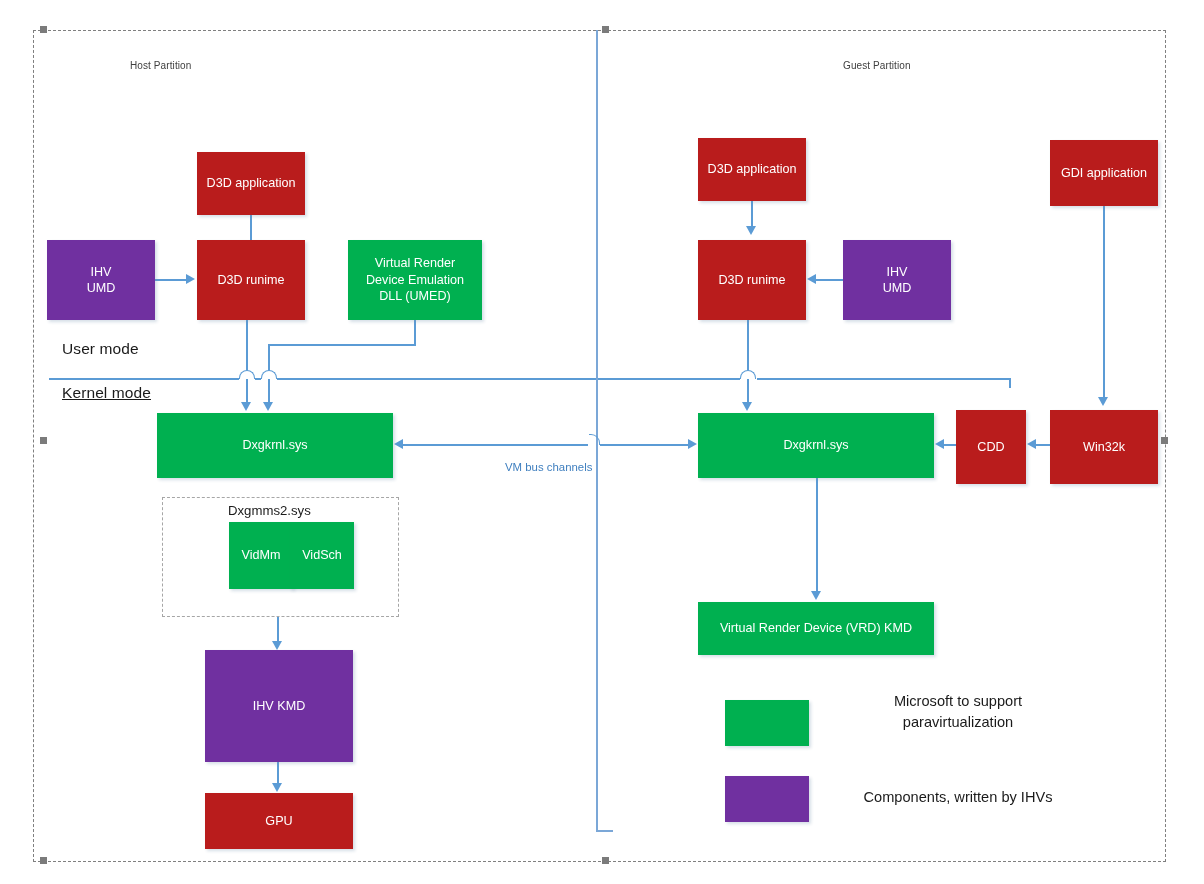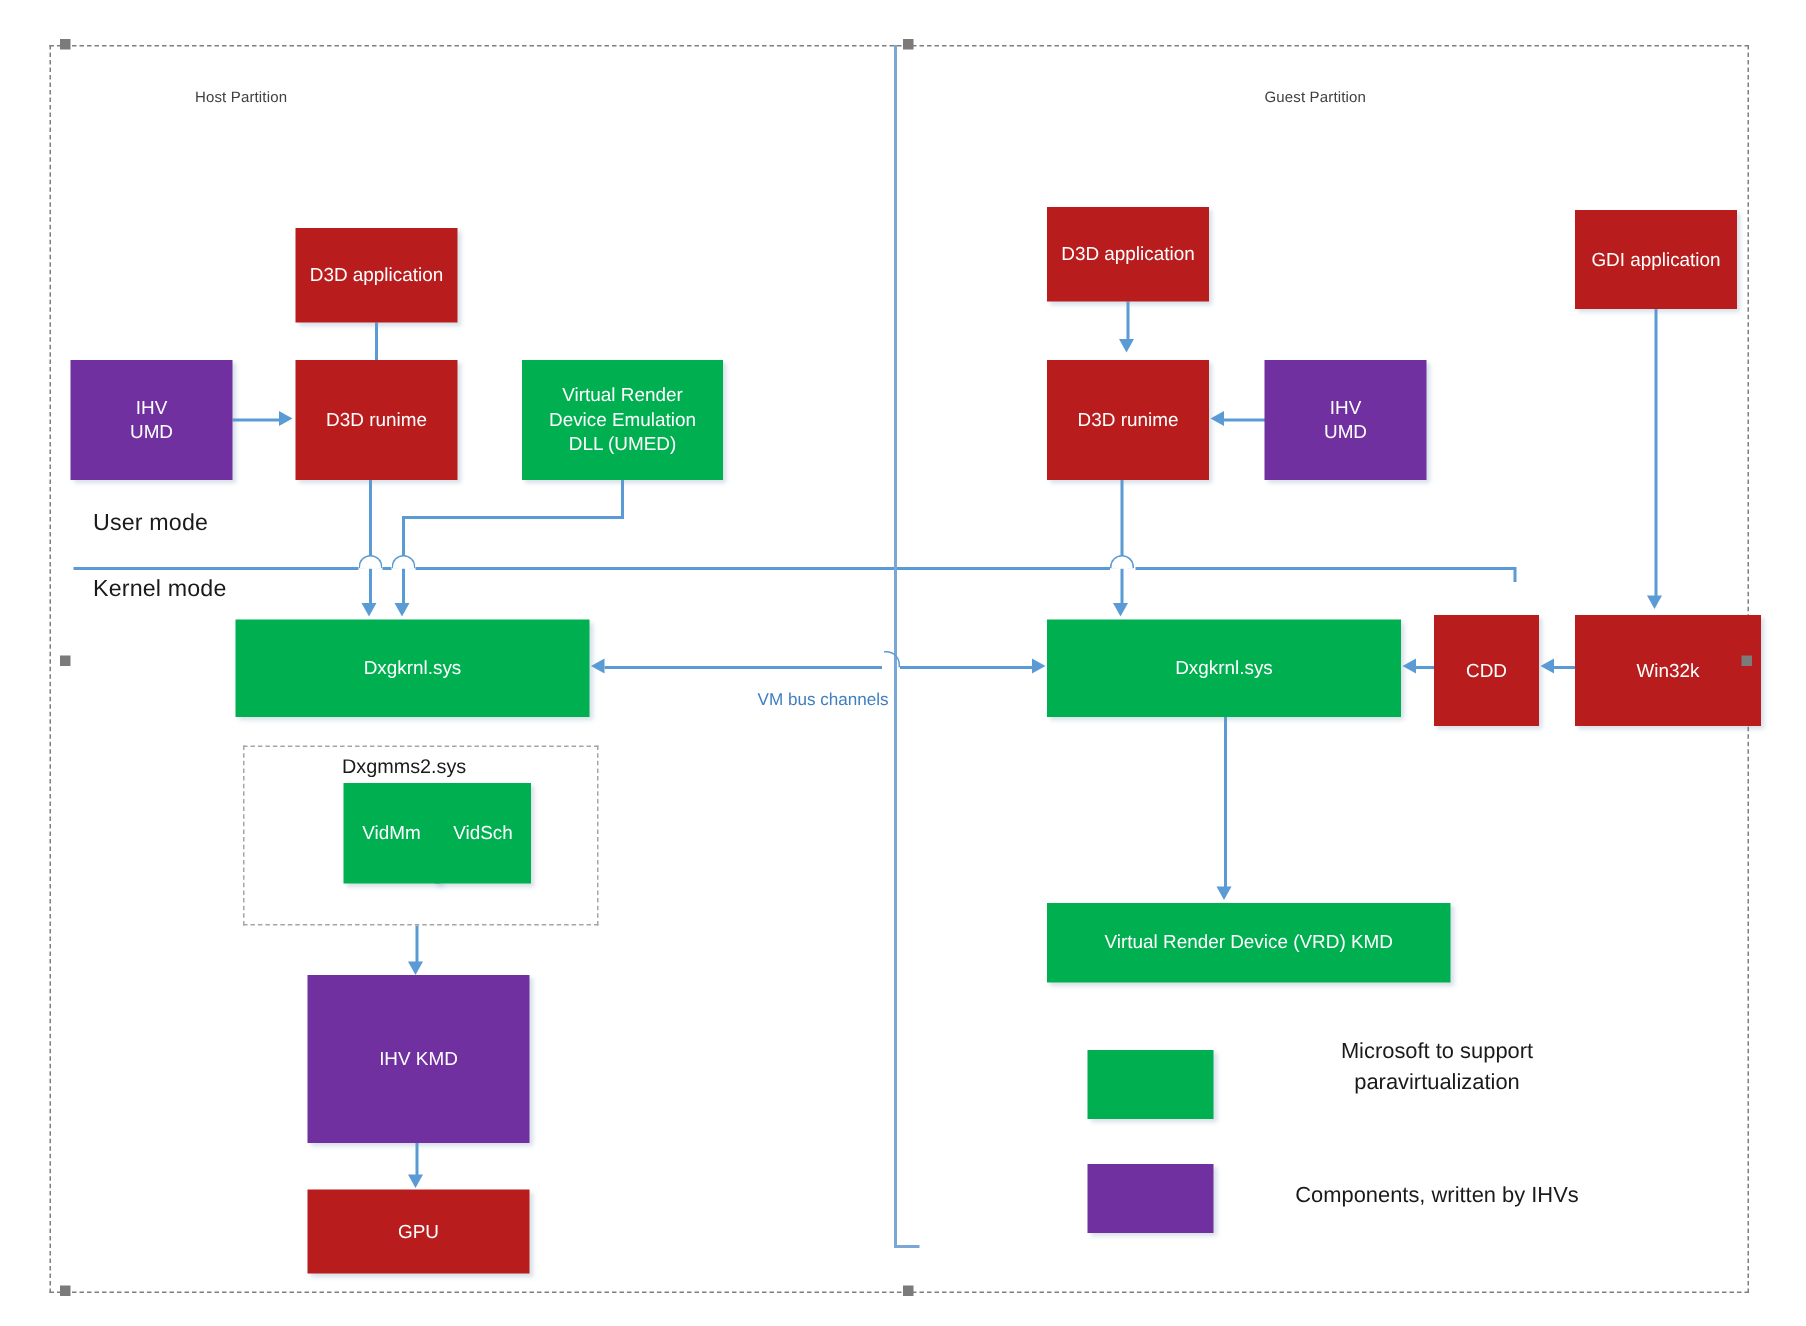--- a/index.html
+++ b/index.html
@@ -228,21 +228,21 @@
   <div class="mode-line" style="left:255px; width:6px;"></div>
   <div class="mode-line" style="left:277px; width:463px;"></div>
   <div class="mode-line" style="left:757px; width:253px;"></div>
   <div class="mode-line-tick"></div>
 
   <div class="hop" style="left:239px; top:370px;"></div>
   <div class="hop" style="left:261px; top:370px;"></div>
   <div class="hop" style="left:740px; top:370px;"></div>
 
   <div class="mode-label" style="left:62px; top:340px;">User mode</div>
-  <div class="mode-label" style="left:62px; top:384px;">Kernel mode</div>
+  <div class="mode-label" style="left:62px; top:384px;text-decoration:underline;">Kernel mode</div>
 
   <div class="node blue" style="left:197px; top:152px; width:108px; height:63px;">
     <span>D3D application</span>
   </div>
 
   <div class="conn-v" style="left:250px; top:215px; height:28px;"></div>
   <div class="arrow down" style="left:245px; top:240px;"></div>
 
   <div class="node purple" style="left:47px; top:240px; width:108px; height:80px; flex-direction:column;">
     <span>IHV</span>
@@ -340,31 +340,31 @@
     <span>Dxgkrnl.sys</span>
   </div>
 
   <div class="node blue" style="left:956px; top:410px; width:70px; height:74px;">
     <span>CDD</span>
   </div>
 
   <div class="conn-h" style="left:944px; top:444px; width:14px;"></div>
   <div class="arrow left" style="left:935px; top:439px;"></div>
 
-  <div class="node blue" style="left:1050px; top:410px; width:124px; height:74px;">
+  <div class="node blue" style="left:1050px; top:410px; width:108px; height:74px;">
     <span>Win32k</span>
   </div>
 
   <div class="conn-h" style="left:1036px; top:444px; width:16px;"></div>
   <div class="arrow left" style="left:1027px; top:439px;"></div>
 
   <div class="conn-v" style="left:816px; top:478px; height:115px;"></div>
   <div class="arrow down" style="left:811px; top:591px;"></div>
 
-  <div class="node green" style="left:698px; top:602px; width:269px; height:53px;">
+  <div class="node green" style="left:698px; top:602px; width:236px; height:53px;">
     <span>Virtual Render Device (VRD) KMD</span>
   </div>
 
   <div class="legend-swatch green" style="left:725px; top:700px;"></div>
   <div class="legend-text" style="left:813px; top:691px; width:290px;">
     <div>Microsoft to support</div>
     <div>paravirtualization</div>
   </div>
 
   <div class="legend-swatch purple" style="left:725px; top:776px;"></div>

